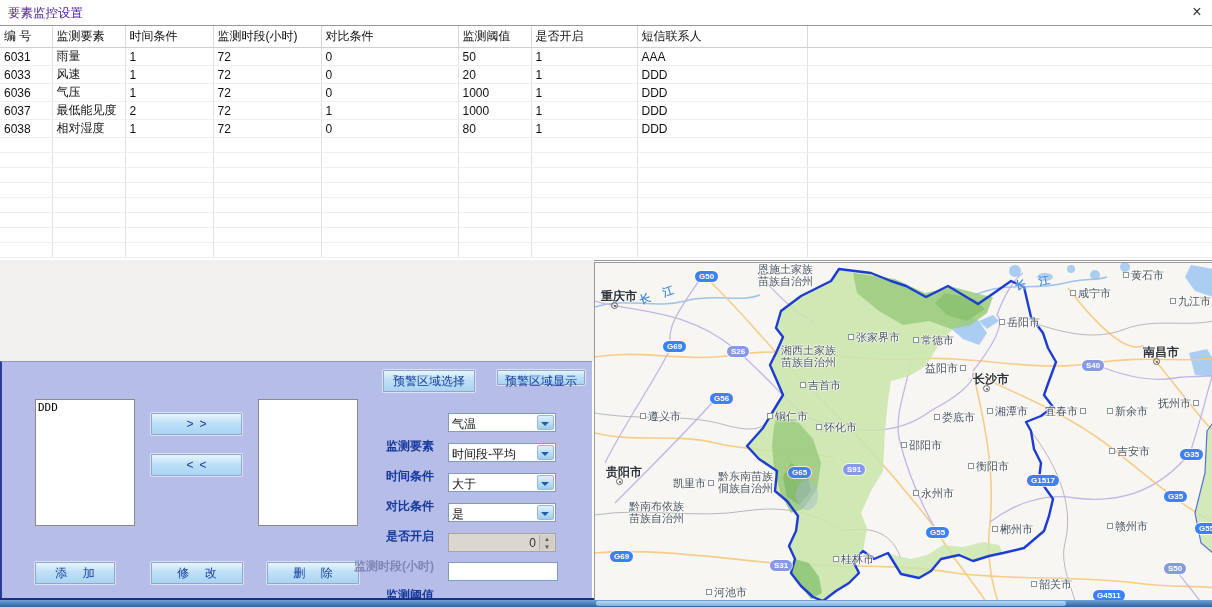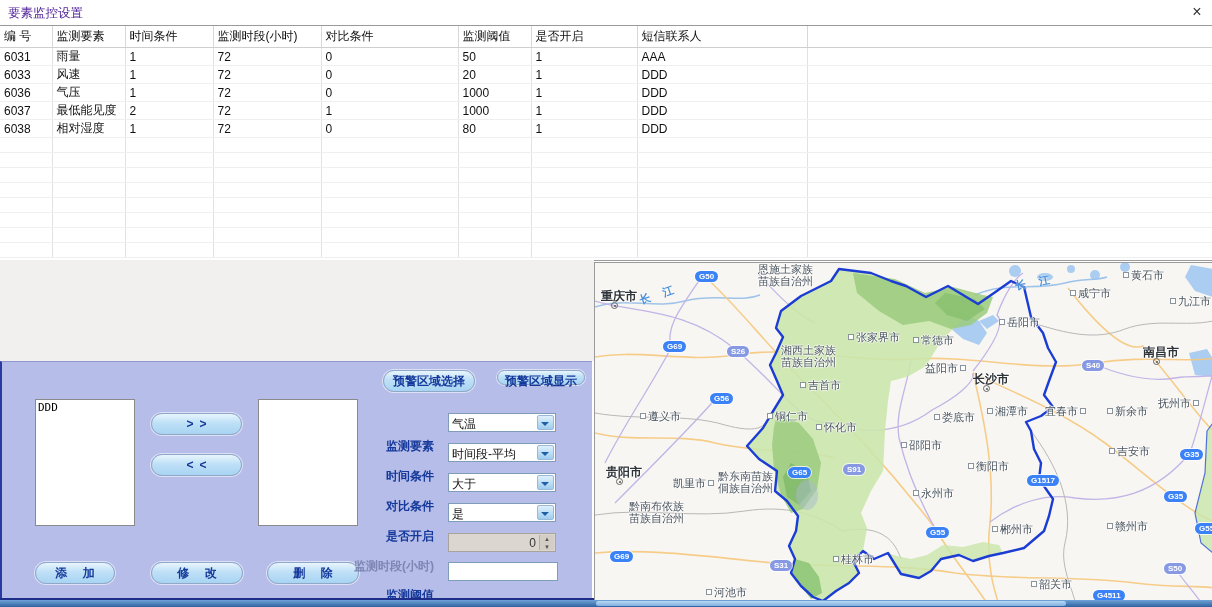--- a/index.html
+++ b/index.html
@@ -23,22 +23,22 @@
   .grayarea{position:absolute;left:0;top:260px;width:594px;height:101px;background:#f1f0ee;}
   
   .panel{position:absolute;left:0;top:361px;width:592px;height:239px;background:#b6bde8;
          border-left:2px solid #2b3a9e;border-top:1px solid #8f97d0;box-sizing:border-box;}
   .plabel{position:absolute;font-size:12px;font-weight:bold;color:#15399b;white-space:nowrap;margin-top:22px;}
   .plabel.dim{color:#7e86b4;font-weight:bold;}
   .rlabel{text-align:right;width:90px;}
   .listbox{position:absolute;width:100px;height:127px;background:#fff;border:1px solid #8a8a8a;
            overflow:hidden;box-sizing:border-box;}
   .list-item{font-size:11px;padding:1px 2px;color:#000;font-family:"DejaVu Sans Mono",monospace;}
-  .btn{position:absolute;box-sizing:border-box;border:1px solid #8fa8c8;border-radius:11px;
-       background:linear-gradient(#e8f5fd,#bfe0f7 45%,#a8d4f2);color:#15399b;font-weight:bold;
+  .btn{position:absolute;box-sizing:border-box;border:1px solid #8fa8c8;border-radius:1px;
+       background:linear-gradient(#e8f5fd,#bfe0f7 45%,#a8d4f2);color:#15399b;font-weight:normal;
        font-size:12px;text-align:center;cursor:pointer;box-shadow:0 0 0 1px rgba(255,255,255,.55);}
   .btn span{display:inline-block;letter-spacing:6px;margin-right:-6px;}
   .select{position:absolute;width:108px;height:19px;background:#fff;border:1px solid #7f9db9;
           box-sizing:border-box;cursor:pointer;}
   .select .val{position:absolute;left:3px;top:2px;font-size:12px;color:#111;white-space:nowrap;}
   .select .arrowbtn{position:absolute;right:1px;top:1px;bottom:1px;width:15px;
           background:linear-gradient(#dff0fb,#9fcdef);border:1px solid #9ab8d8;border-radius:2px;}
   .select .arrowbtn:after{content:"";position:absolute;left:3px;top:6px;border:4px solid transparent;
           border-top-color:#1f5fa8;}
   .spinner{position:absolute;width:108px;height:19px;background:#dbd7d0;border:1px solid #a8a49c;

